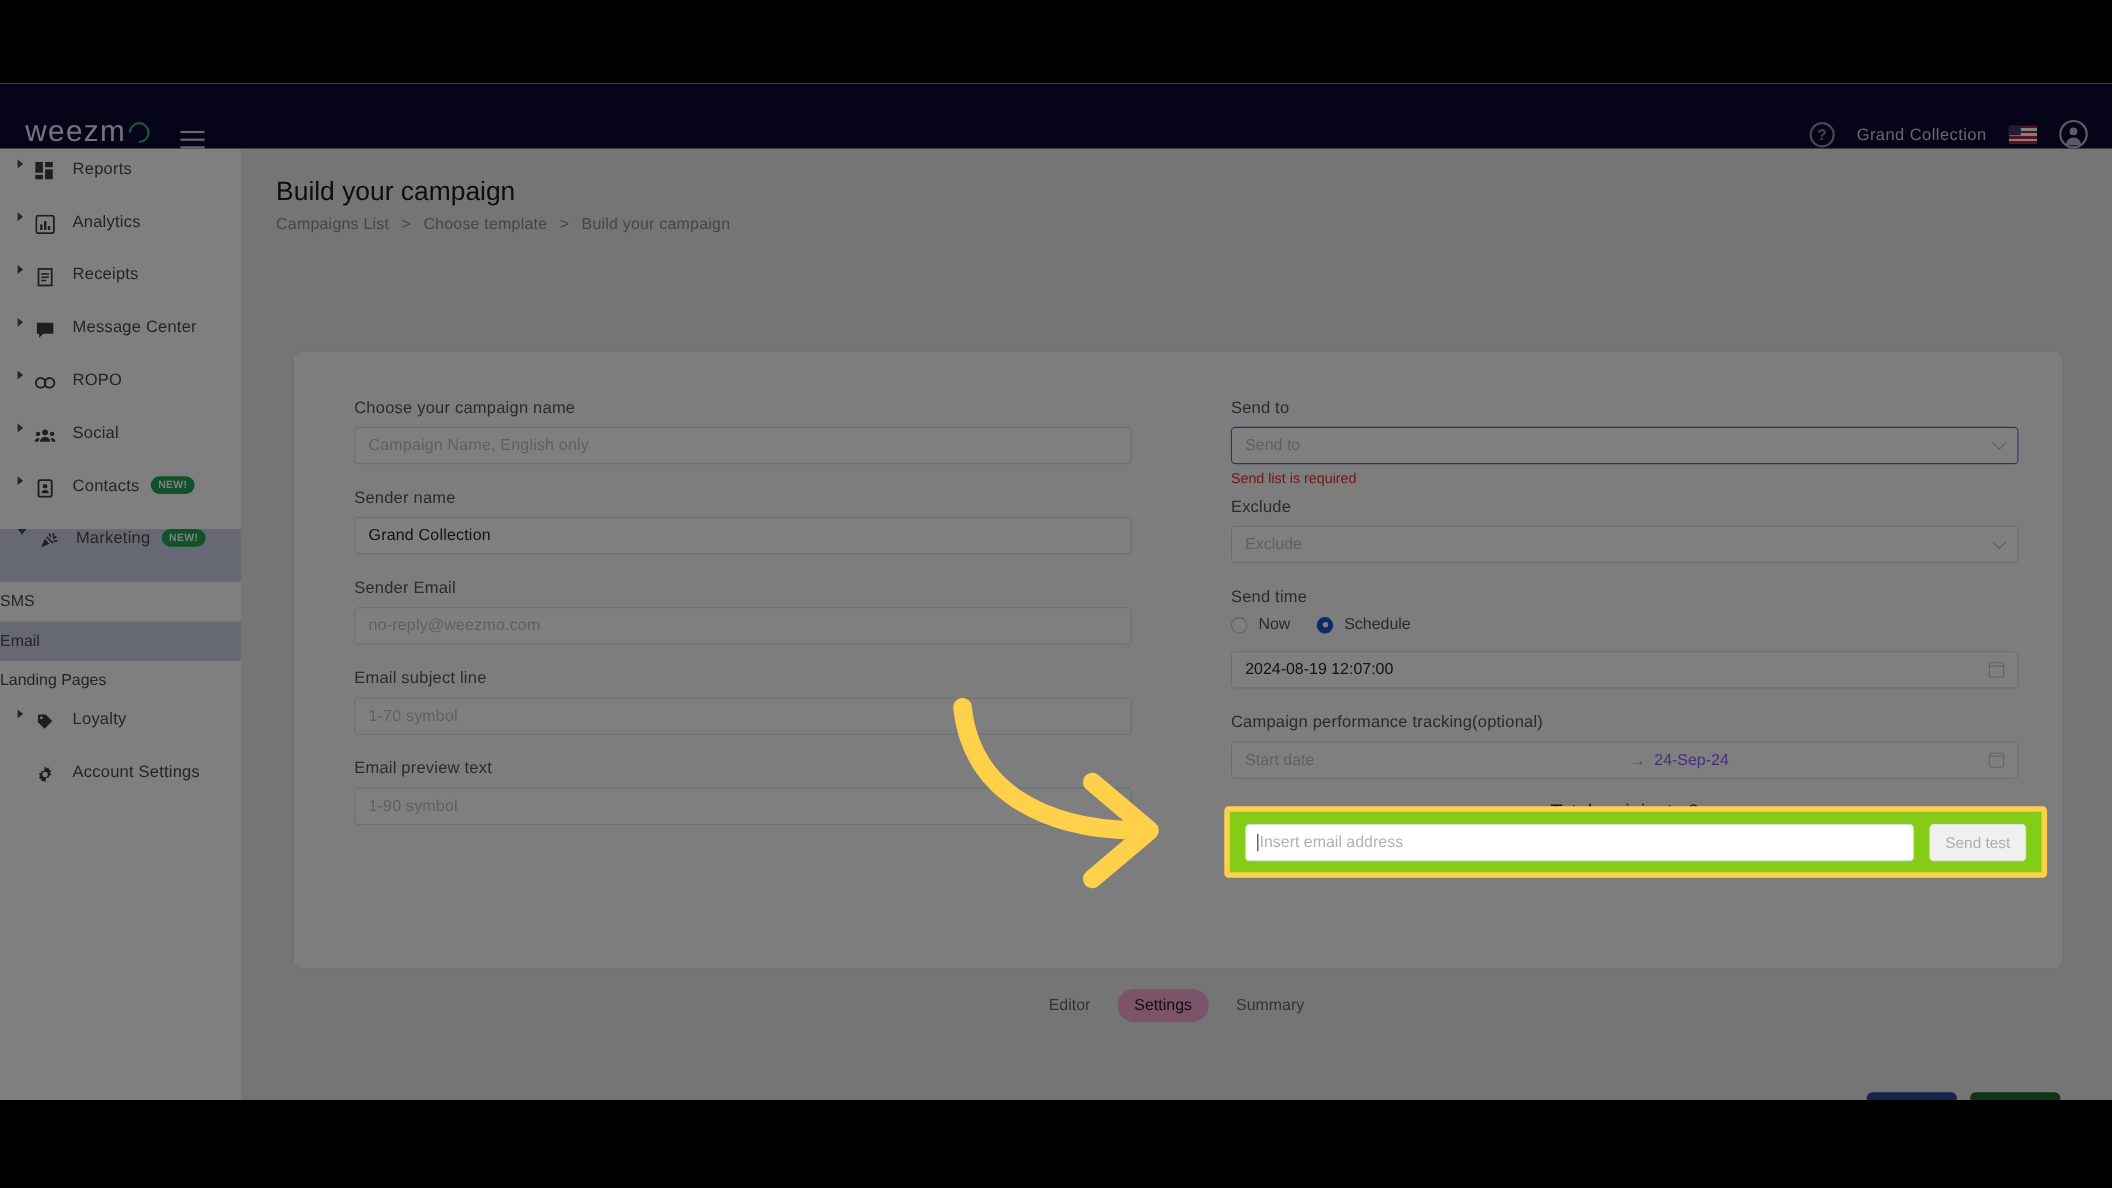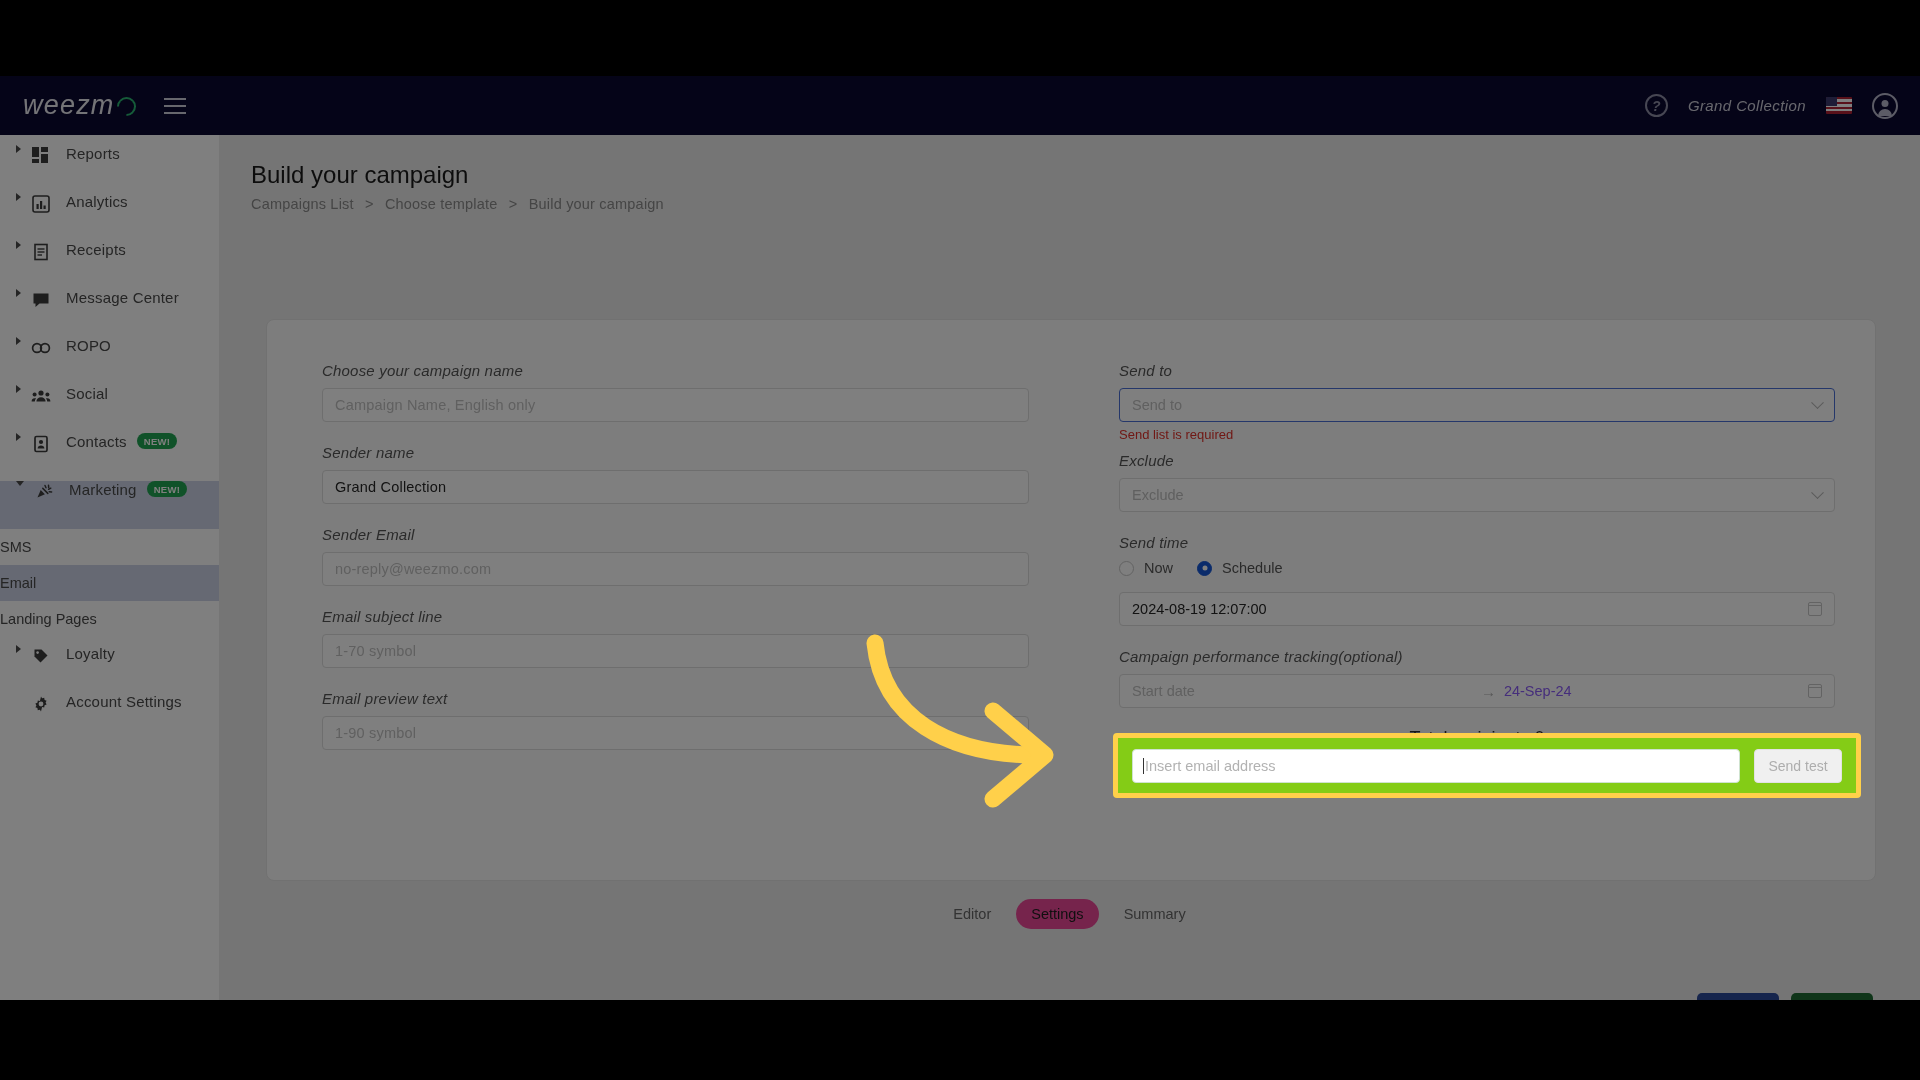--- a/index.html
+++ b/index.html
@@ -24,23 +24,22 @@
     position: absolute; left: 0; top: 76px; width: 1920px; height: 924px;
     background: rgba(0,0,0,0.50);
     pointer-events: none;
     z-index: 50;
   }
 
   
   .navbar {
     position: absolute; left: 0; top: 0; width: 1920px; height: 59px;
     background: #0b0830;
-    display: flex; align-items: center;
+    display: flex; align-items: flex-end;
     z-index: 5;
-    font-style: italic;
   }
   .logo {
     margin-left: 23px;
     font-size: 27px; letter-spacing: 1.2px;
     color: #e9e9ef; font-weight: 400;
     display: flex; align-items: center;
   }
   .logo-o {
     display: inline-block; width: 19px; height: 19px;
     border: 2.5px solid #2bb673;
@@ -123,21 +122,21 @@
   .card {
     position: absolute; left: 47px; top: 184px;
     width: 1610px; height: 562px;
     background: #fbfbfb; border: 1px solid #e2e2e2; border-radius: 8px;
     display: flex;
   }
   .col-left { width: 830px; padding: 42px 0 0 55px; }
   .col-right { flex: 1; padding: 42px 40px 0 22px; }
 
   .field { margin-bottom: 22px; }
-  .field-label { font-size: 15px; color: #555; margin-bottom: 9px; letter-spacing: .2px; font-style: italic; }
+  .field-label { font-size: 15px; color: #555; margin-bottom: 9px; letter-spacing: .2px; }
   .input {
     width: 707px; height: 34px; border: 1px solid #dcdcdc; border-radius: 4px;
     background: #fff; display: flex; align-items: center;
     padding: 0 12px; font-size: 14.5px; color: #c0c0c0; letter-spacing: .2px;
   }
   .input.filled { color: #262626; }
 
   .select {
     width: 100%; height: 34px; border: 1px solid #dcdcdc; border-radius: 4px;
     background: #fff; display: flex; align-items: center; justify-content: space-between;
@@ -197,21 +196,21 @@
     display: flex; align-items: center; justify-content: center;
     font-size: 14px; color: #adadad; cursor: pointer;
   }
 
   
   .tabs {
     position: absolute; left: 0; right: 0; top: 764px;
     display: flex; justify-content: center; align-items: center; gap: 10px;
   }
   .tab { font-size: 14.5px; color: #666; padding: 7px 15px; border-radius: 16px; cursor: pointer; }
-  .tab.active { background: #ec4899; color: #1f1f1f; }
+  .tab.active { background: #f9a8d4; color: #1f1f1f; }
 
   .actions { position: absolute; top: 858px; right: 47px; display: flex; gap: 12px; }
   .btn { width: 82px; height: 32px; border-radius: 5px; border: none; cursor: pointer;
          font-size: 14.5px; color: #fff; display: flex; align-items: center; justify-content: center; }
   .btn-save { background: #2c4a9a; }
   .btn-next { background: #1e6b32; }
 
   
   .arrow-anno { position: absolute; left: 855px; top: 625px; width: 260px; height: 190px; z-index: 61; pointer-events: none; }
 </style>

